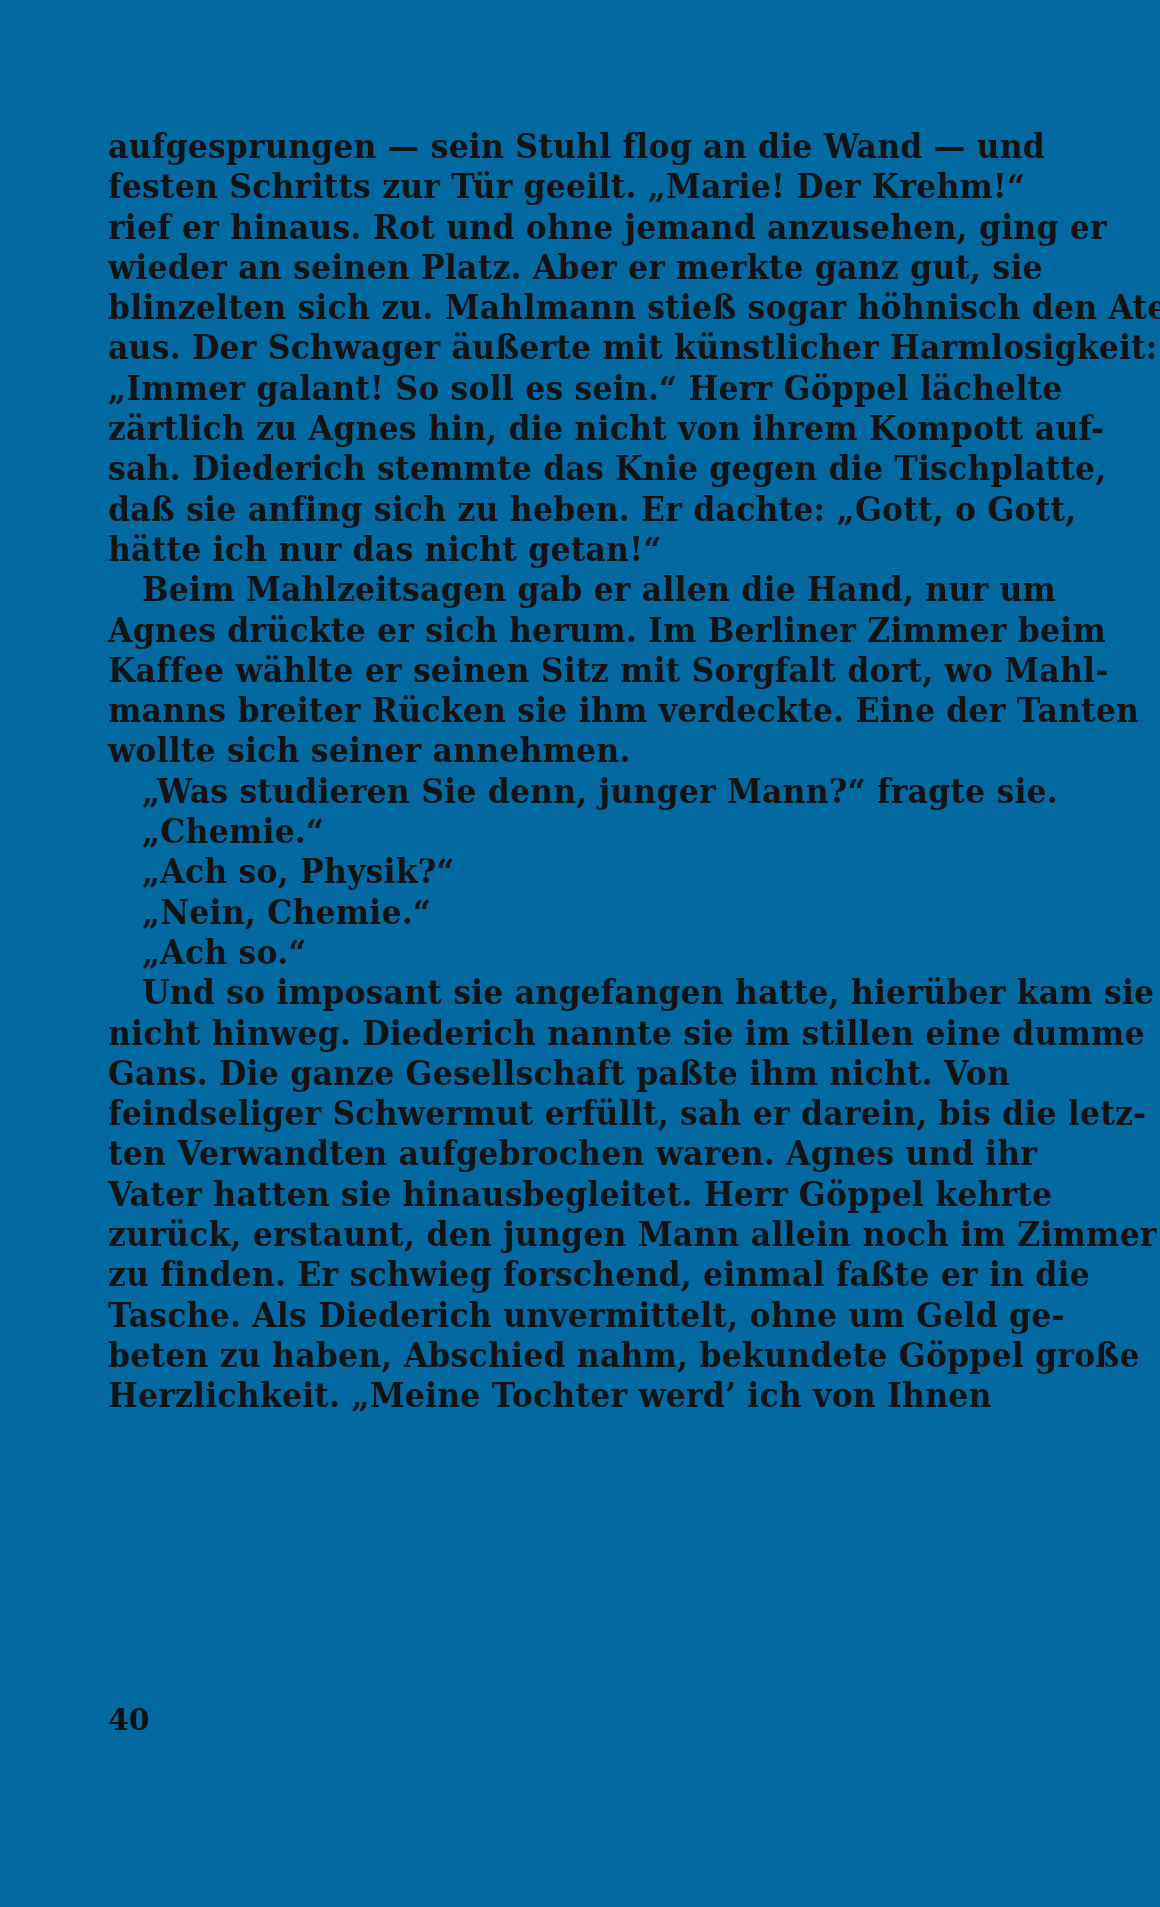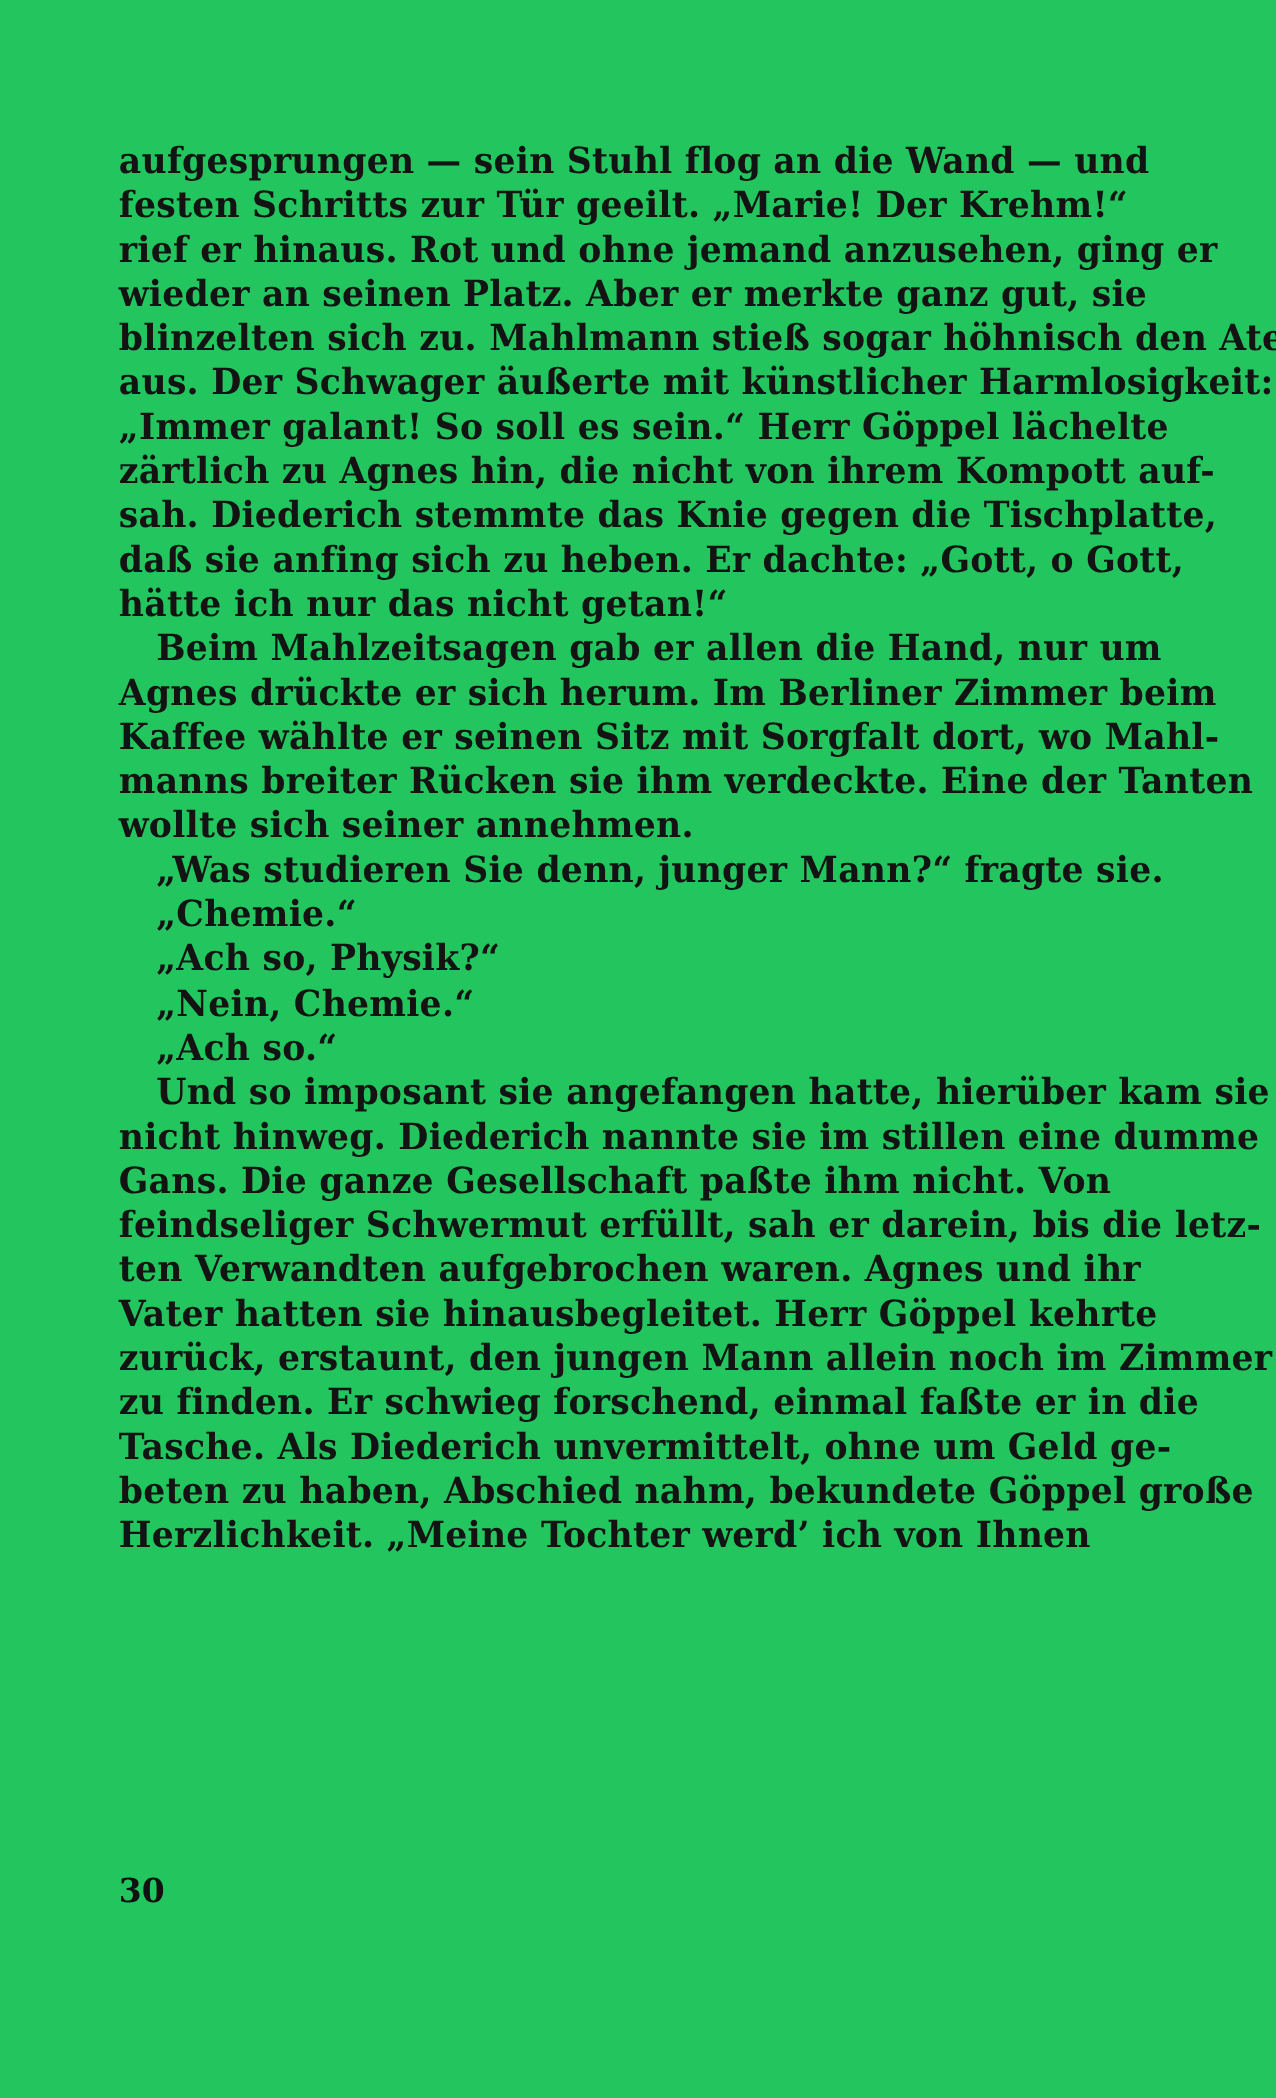--- a/index.html
+++ b/index.html
@@ -13,21 +13,21 @@
     position: relative;
     font-family: "DejaVu Serif", serif;
     overflow: hidden;
   }
   .page {
     position: absolute;
     left: 0;
     top: 0;
     width: 1160px;
     height: 1907px;
-    background: #22c55e;
+    background: #0369a1;
   }
   .text-block {
     position: absolute;
     left: 108px;
     top: 126px;
     width: 880px;
   }
   .line {
     font-family: "DejaVu Serif", serif;
     font-size: 31.5px;
@@ -86,15 +86,15 @@
     <div class="line">feindseliger Schwermut erfüllt, sah er darein, bis die letz-</div>
     <div class="line">ten Verwandten aufgebrochen waren. Agnes und ihr</div>
     <div class="line">Vater hatten sie hinausbegleitet. Herr Göppel kehrte</div>
     <div class="line">zurück, erstaunt, den jungen Mann allein noch im Zimmer</div>
     <div class="line">zu finden. Er schwieg forschend, einmal faßte er in die</div>
     <div class="line">Tasche. Als Diederich unvermittelt, ohne um Geld ge-</div>
     <div class="line">beten zu haben, Abschied nahm, bekundete Göppel große</div>
     <div class="line">Herzlichkeit. „Meine Tochter werd’ ich von Ihnen</div>
   </div>
 
-  <div class="folio">30</div>
+  <div class="folio">40</div>
 
 </div>
 
 </body></html>

